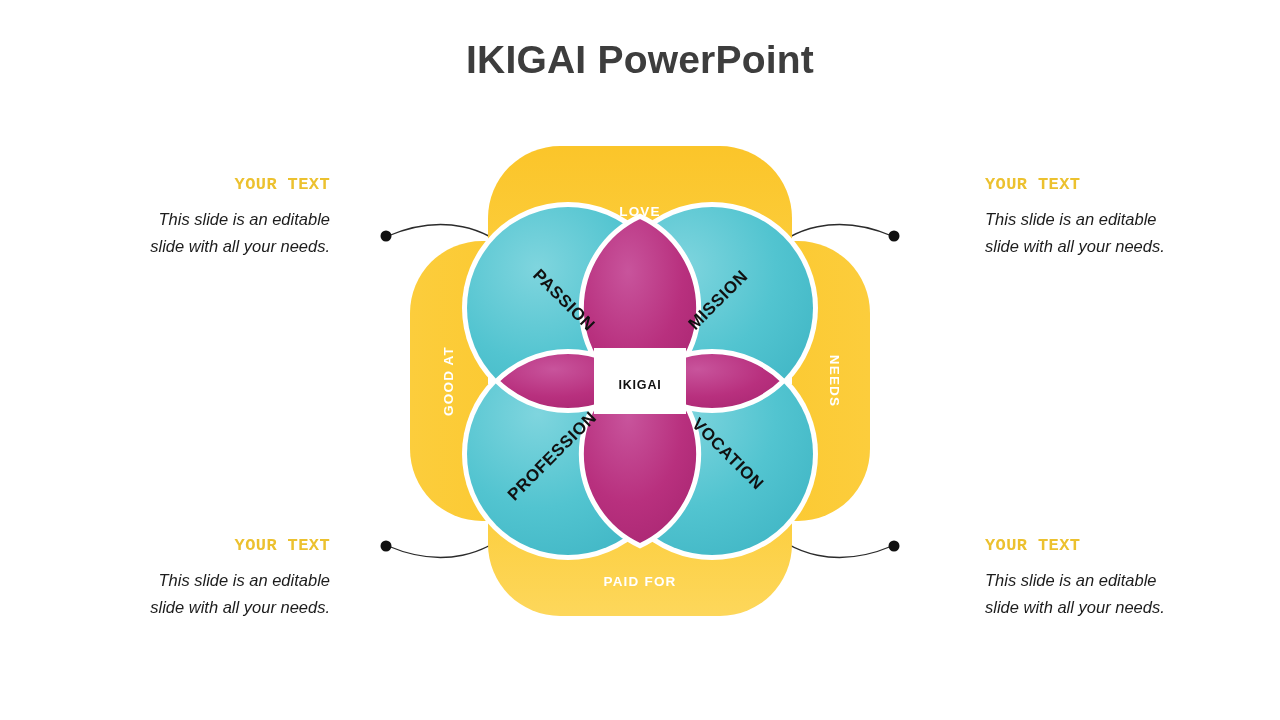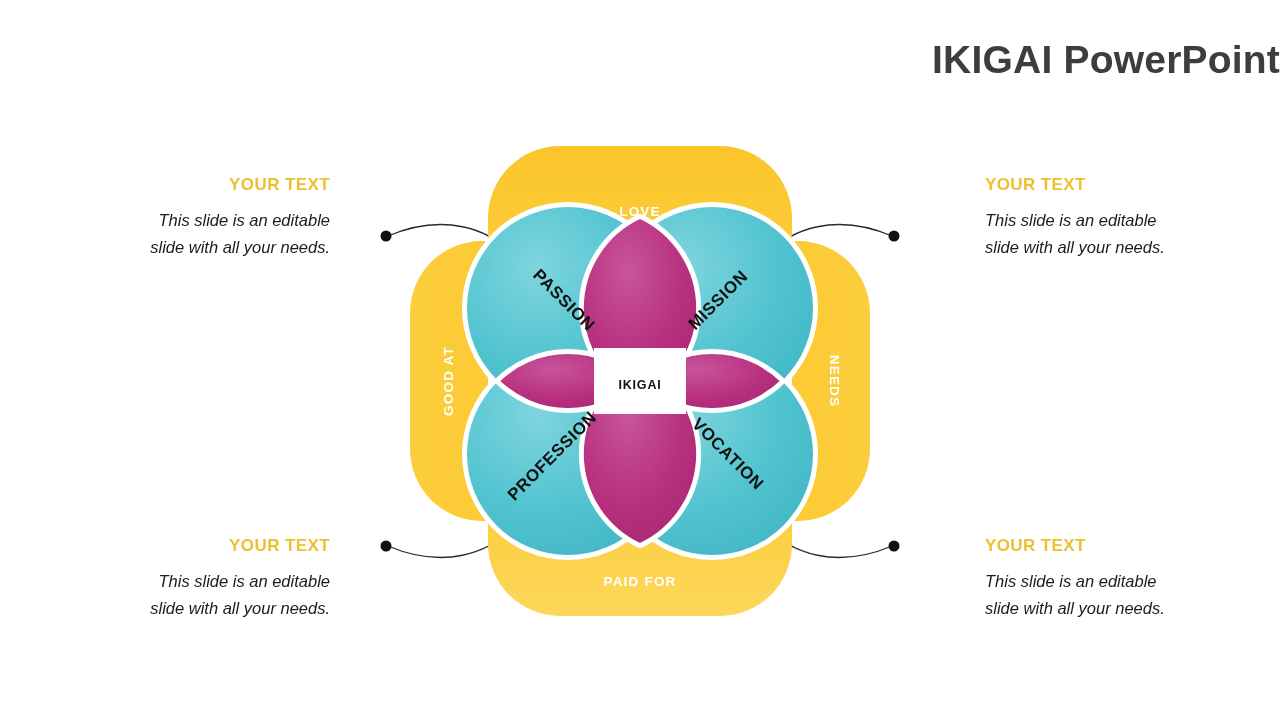--- a/index.html
+++ b/index.html
@@ -15,38 +15,39 @@
     font-family: "Liberation Sans", sans-serif;
     background: #ffffff;
   }
 
   
   .slide-title {
     position: absolute;
     top: 38px;
     left: 0;
     width: 1280px;
-    text-align: right;
+    text-align: center;
     font-size: 39px;
     font-weight: bold;
     color: #3d3d3d;
     letter-spacing: 0.2px;
   }
 
   
   .text-block {
     position: absolute;
     width: 300px;
   }
   .text-block .tb-head {
     font-size: 17px;
     font-weight: bold;
     color: #ecc12f;
     letter-spacing: 0.4px;
     margin-bottom: 12px;
+    font-family: Liberation Mono, monospace;
   }
   .text-block .tb-body {
     font-size: 16.5px;
     line-height: 27px;
     color: #1c1c1c;
     font-style: italic;
   }
   .tb-left  { text-align: right; }
   .tb-right { text-align: left; }
 

